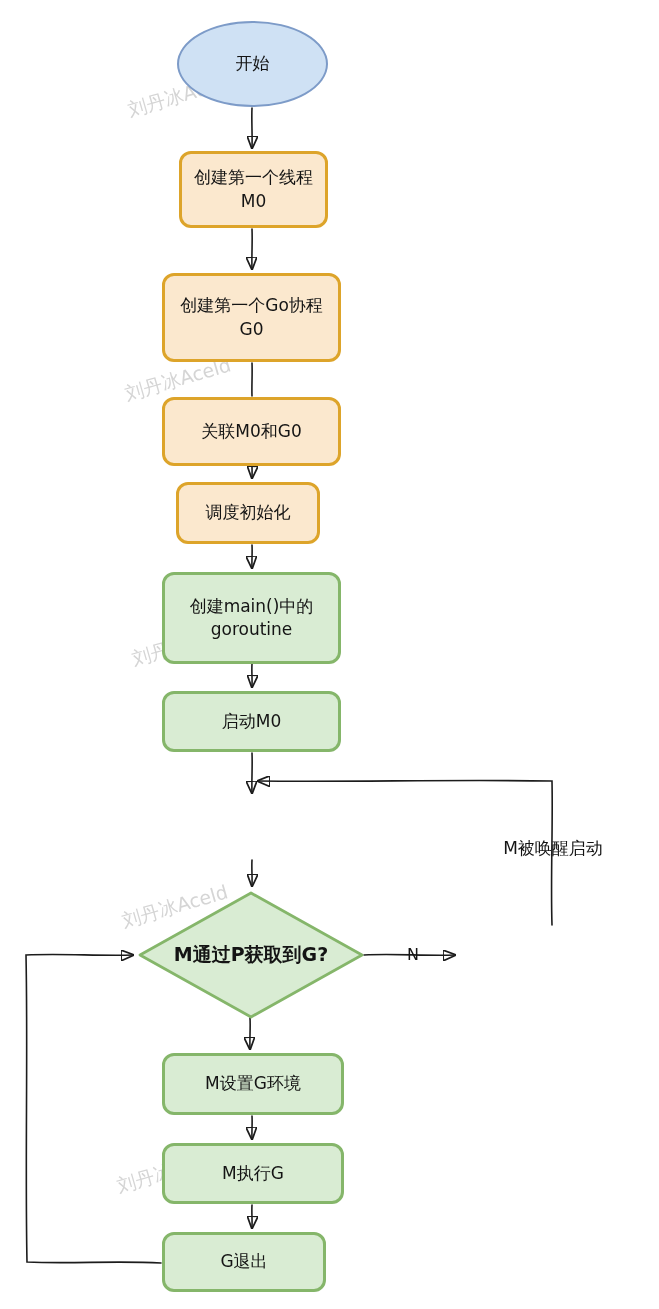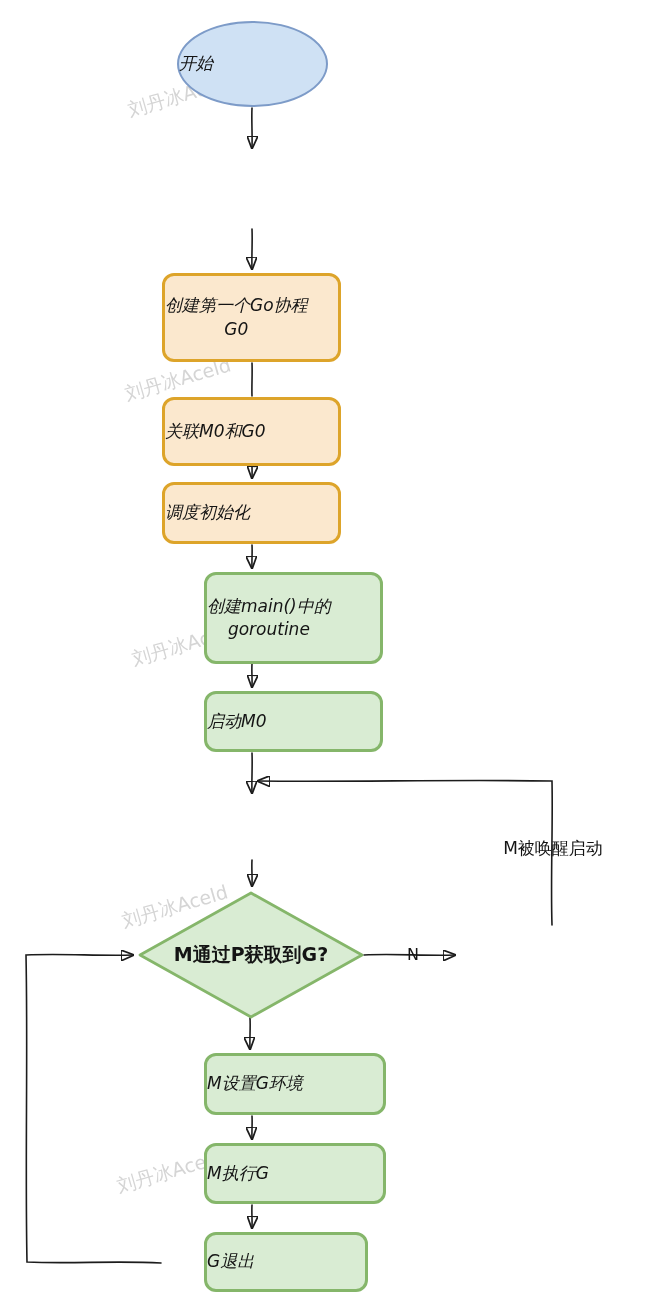--- a/index.html
+++ b/index.html
@@ -11,32 +11,32 @@
   .wm{
     position:absolute;z-index:1;color:#d5d5d5;font-size:19px;white-space:nowrap;
     transform:translate(-50%,-50%) rotate(-16deg);pointer-events:none;user-select:none;
   }
   
   svg.edges{position:absolute;left:0;top:0;z-index:2;}
   svg.edges path{fill:none;stroke:#1c1c1c;stroke-width:1.6px;stroke-linecap:round;}
   
   .node{
     position:absolute;z-index:3;box-sizing:border-box;
-    display:flex;align-items:center;justify-content:flex-start;text-align:center;
-    font-size:17px;line-height:1.38;font-style:italic;
+    display:flex;align-items:center;justify-content:center;text-align:center;
+    font-size:17px;line-height:1.38;
   }
   .node .label{white-space:pre-line;}
   .ellipse{
     background:#cfe1f4;border:2.5px solid #7d9bc8;border-radius:50%;
   }
   .proc-init{
     background:#fbe8ce;border:3px solid #dda42a;border-radius:12px;
   }
   .proc-run{
-    background:#d9ecd3;border:3px solid #85b66a;border-radius:12px;margin-left:42px;
+    background:#d9ecd3;border:3px solid #85b66a;border-radius:12px;
   }
   .diamond-wrap{position:absolute;z-index:3;}
   .diamond-wrap svg{display:block;}
   .diamond-label{
     position:absolute;left:0;top:0;width:100%;height:100%;z-index:4;
     display:flex;align-items:center;justify-content:center;font-size:19px;font-weight:bold;
   }
   
   .edge-label{
     position:absolute;z-index:5;transform:translate(-50%,-50%);
@@ -74,31 +74,35 @@
     <path d="M252,1205 C251.5,1213 252.4,1220 252,1228" marker-end="url(#arrowhead)"></path>
     <path d="M364,955 C394,953.5 425,956 455,955" marker-end="url(#arrowhead)"></path>
     <path d="M552,925 C550.5,877 553,829 552,781 C453,779.5 355,782 258,781" marker-end="url(#arrowhead)"></path>
     <path d="M161,1263 C116,1260.5 70,1264 27,1262 C25,1159 28,1056 26,955 C62,953.5 99,956 133,955" marker-end="url(#arrowhead)"></path>
   </svg>
 
   <div class="node ellipse" style="left:177px;top:21px;width:151px;height:86px">
     <span class="label">开始</span>
   </div>
 
+  <div class="node proc-init" style="left:179px;top:151px;width:149px;height:77px">
+    <span class="label">创建第一个线程
+M0</span>
+  </div>
 
   <div class="node proc-init" style="left:162px;top:273px;width:179px;height:89px">
     <span class="label">创建第一个Go协程
 G0</span>
   </div>
 
   <div class="node proc-init" style="left:162px;top:397px;width:179px;height:69px">
     <span class="label">关联M0和G0</span>
   </div>
 
-  <div class="node proc-init" style="left:162px;top:482px;width:179px;height:62px">
+  <div class="node proc-init" style="left:176px;top:482px;width:144px;height:62px">
     <span class="label">调度初始化</span>
   </div>
 
   <div class="node proc-run" style="left:162px;top:572px;width:179px;height:92px">
     <span class="label">创建main()中的
 goroutine</span>
   </div>
 
   <div class="node proc-run" style="left:162px;top:691px;width:179px;height:61px">
     <span class="label">启动M0</span>

